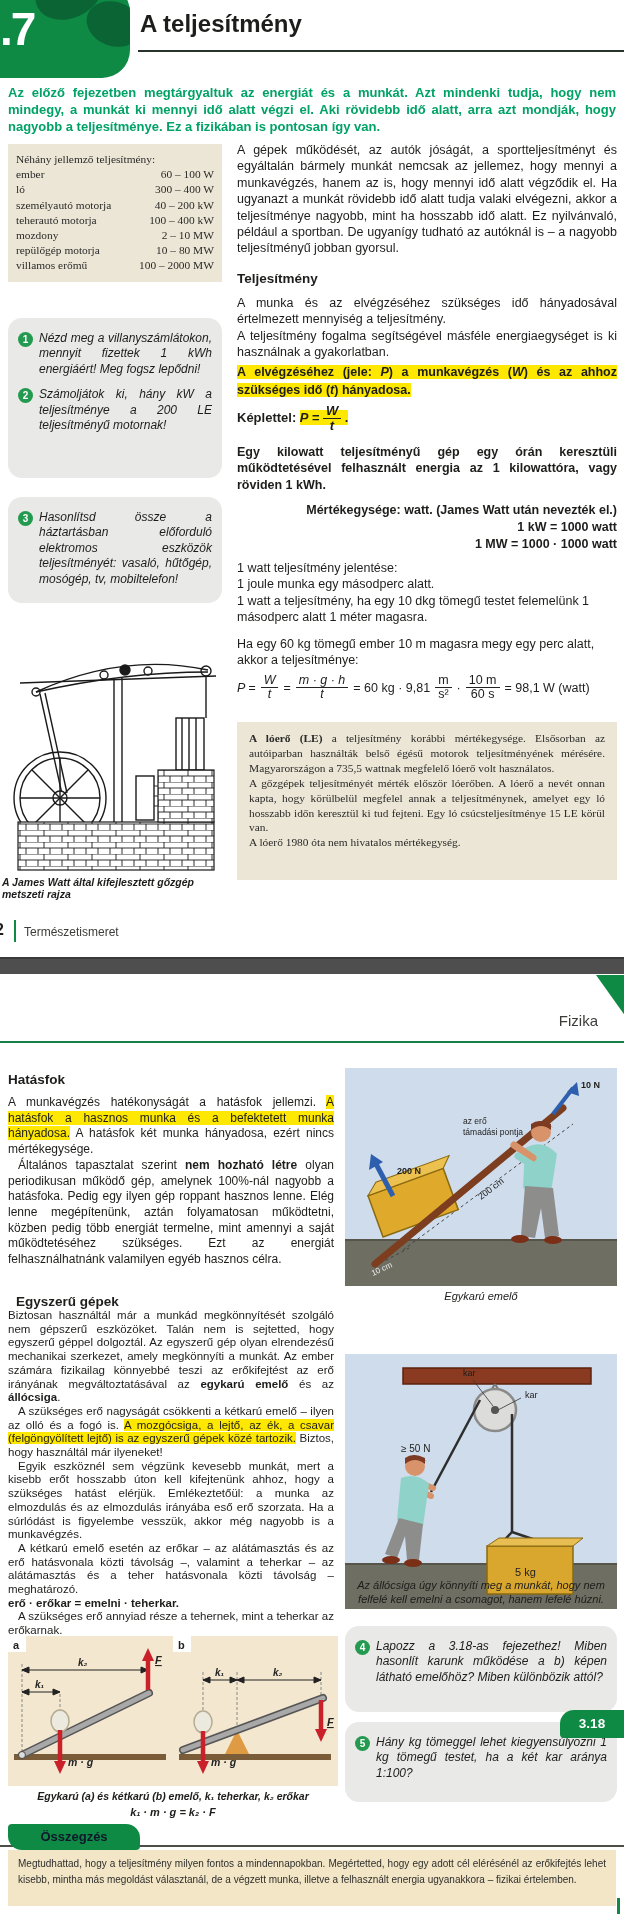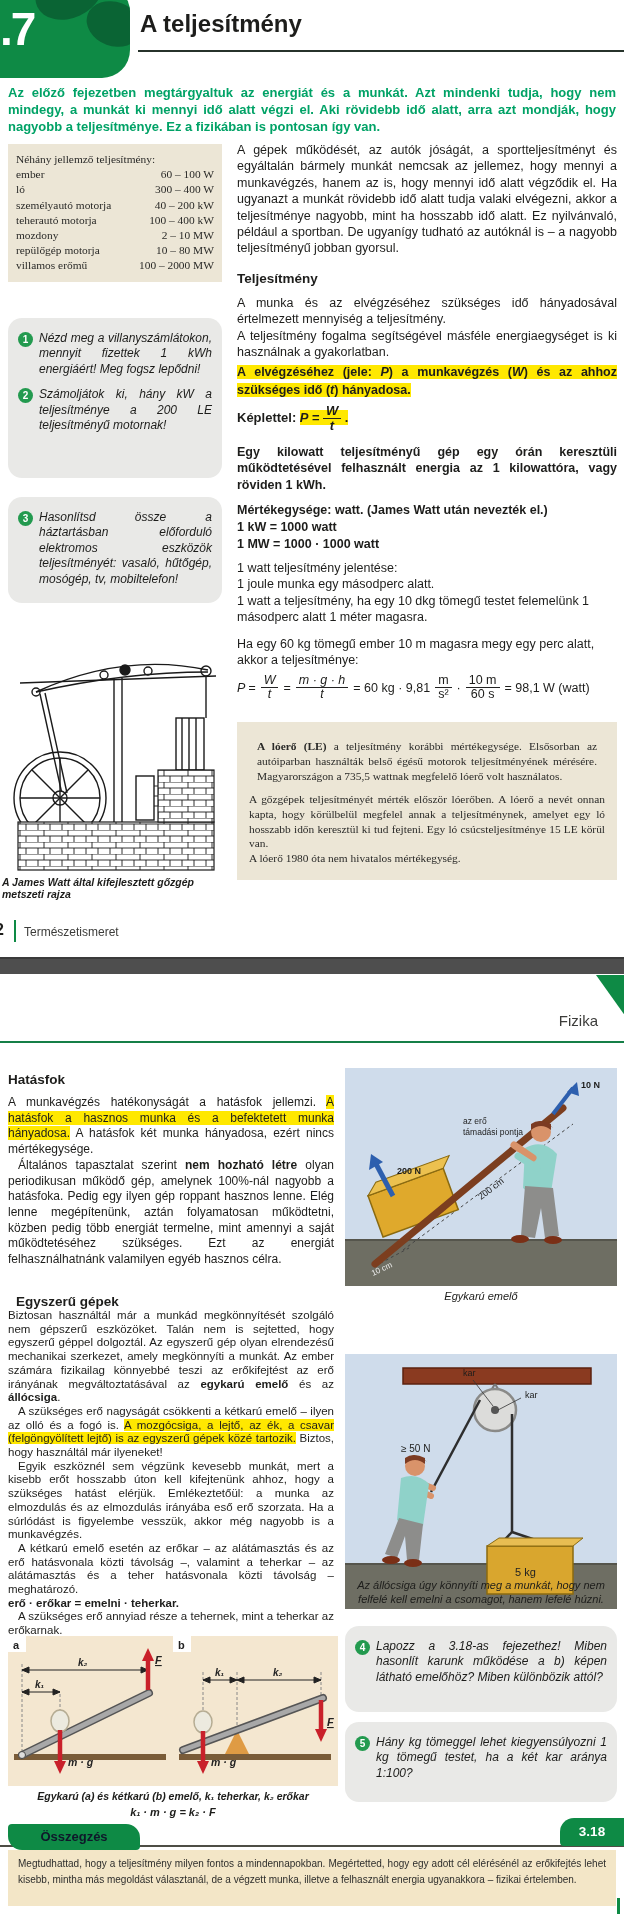--- a/index.html
+++ b/index.html
@@ -34,21 +34,21 @@
 
   
   .rc{left:237px;width:380px;}
   .body-txt{font-size:12.5px;line-height:16.4px;text-align:justify;}
   .r1{top:142px;}
   .rh{top:271px;font-size:13.5px;font-weight:bold;}
   .r2{top:295px;}
   .rdef{top:364px;font-weight:bold;line-height:17.5px;}
   .rkep{top:404px;font-size:13px;font-weight:bold;}
   .rkwh{top:444px;font-weight:bold;}
-  .runits{top:502px;font-weight:bold;text-align:left;line-height:16.8px;}
+  .runits{top:502px;font-weight:bold;text-align:right;line-height:16.8px;}
   .rwatt{top:560px;text-align:left;}
   .rex{top:636px;text-align:left;}
   .rform{top:674px;}
   .rlo{top:722px;height:158px;}
   .lo-box{background:#ece6d6;font-family:"Liberation Serif",serif;font-size:11.4px;line-height:14.9px;
           text-align:justify;padding:9px 12px;box-sizing:border-box;color:#2a2a28;}
   .hl{background:#ffe800;}
   .mvar{font-style:italic;}
   .frac{display:inline-block;vertical-align:middle;text-align:center;line-height:1.05;}
   .frac .fn{display:block;border-bottom:1.3px solid #222;padding:0 3px;}
@@ -74,21 +74,21 @@
   .egy-p{left:8px;top:1309px;width:326px;font-size:11.5px;line-height:13.7px;text-align:justify;}
   .lever{left:345px;top:1068px;width:272px;height:218px;}
   .cap1{left:345px;top:1290px;width:272px;text-align:center;font-style:italic;font-size:11px;}
   .pulley{left:345px;top:1318px;width:272px;height:255px;margin-top:36px;}
   .cap2{left:345px;top:1578px;width:272px;text-align:center;font-style:italic;font-size:11px;line-height:14px;}
   .diagram{left:8px;top:1636px;width:330px;height:150px;background:#f4e7d0;display:flex;}
   .cap-d{left:8px;top:1790px;width:330px;text-align:center;font-style:italic;font-weight:bold;font-size:10.5px;}
   .form-d{left:8px;top:1806px;width:330px;text-align:center;font-weight:bold;font-style:italic;font-size:11px;}
   .osszeg{left:8px;top:1824px;width:132px;height:26px;background:#0e8a45;border-radius:4px 14px 4px 14px;
           color:#0f172a;font-weight:bold;font-size:13px;text-align:center;line-height:26px;}
-  .b318{left:560px;top:1818px;width:64px;height:28px;background:#0e8a45;border-radius:14px 0 0 4px;
+  .b318{left:560px;top:1710px;width:64px;height:28px;background:#0e8a45;border-radius:14px 0 0 4px;
         color:#fff;font-weight:bold;font-size:13.5px;text-align:center;line-height:27px;}
   .hr-b{left:0;top:1845px;width:624px;height:2px;background:#4d4d45;}
   .summary{left:8px;top:1850px;width:608px;height:56px;background:#f3e6c7;padding:6px 10px;box-sizing:border-box;
            font-size:10px;line-height:15.5px;text-align:justify;color:#2e2e2c;}
   .tick{left:617px;top:1898px;width:3px;height:16px;background:#0e8a45;}
   svg text{font-family:"Liberation Sans",sans-serif;}
 </style>
 </head>
 <body>
 
@@ -252,21 +252,21 @@
       </span>
     <span>·</span>
     <span class="frac">
         <span class="fn">10 m</span>
         <span class="fd">60 s</span>
       </span>
     <span>= 98,1 W (watt)</span>
   </div>
 
   <div class="abs rc lo-box rlo">
-    <p style="margin:8px;"><b>A lóerő (LE)</b><span> a teljesítmény korábbi mértékegysége. Elsősorban az autóiparban használták belső égésű motorok teljesítményének mérésére. Magyarországon a 735,5 wattnak megfelelő lóerő volt használatos.</span></p>
+    <p style="margin:0;"><b>A lóerő (LE)</b><span> a teljesítmény korábbi mértékegysége. Elsősorban az autóiparban használták belső égésű motorok teljesítményének mérésére. Magyarországon a 735,5 wattnak megfelelő lóerő volt használatos.</span></p>
     <p style="margin:0;">A gőzgépek teljesítményét mérték először lóerőben. A lóerő a nevét onnan kapta, hogy körülbelül megfelel annak a teljesítménynek, amelyet egy ló hosszabb időn keresztül ki tud fejteni. Egy ló csúcsteljesítménye 15 LE körül van.</p>
     <p style="margin:0;">A lóerő 1980 óta nem hivatalos mértékegység.</p>
   </div>
 
   <div class="abs pgnum">2</div>
   <div class="abs pgline"></div>
   <div class="abs bookname">Természetismeret</div>
   <div class="abs pagebar"></div>
 
   <div class="abs corner2"></div>

